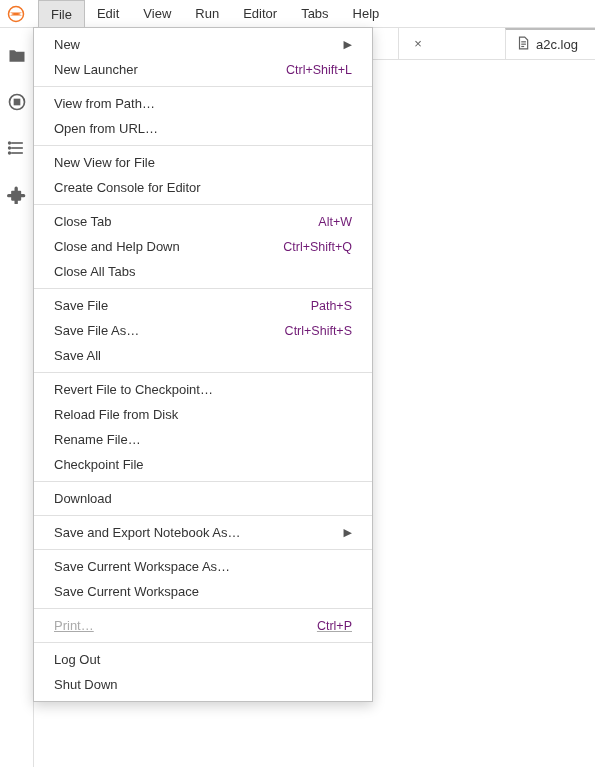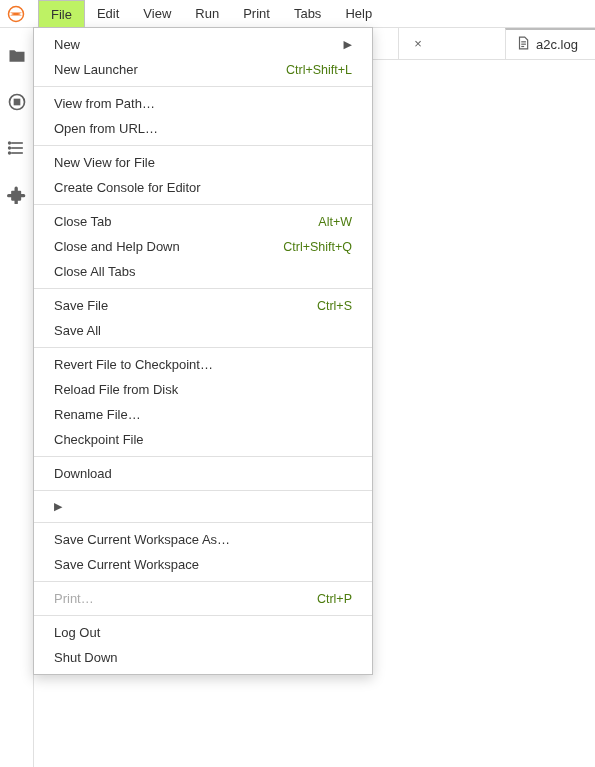--- a/index.html
+++ b/index.html
@@ -29,21 +29,21 @@
   .jupyter-logo svg { width: 18px; height: 18px; }
   .menubar-item {
     padding: 0 12px;
     height: 100%;
     display: flex;
     align-items: center;
     cursor: default;
     font-size: 13px;
   }
   .menubar-item.active {
-    background: #bef264;
+    background: #e5e5e5;
     border: 1px solid #c0c0c0;
     border-bottom: none;
     position: relative;
     z-index: 100;
   }
   .main-row {
     display: flex;
     height: calc(100% - 28px);
   }
   .left-sidebar {
@@ -121,41 +121,41 @@
     margin: 4px 0;
   }
   .menu-item {
     display: flex;
     justify-content: space-between;
     align-items: center;
     padding: 5px 20px;
     cursor: default;
     gap: 30px;
   }
-  .menu-item.disabled { color: #aaa; }
-  .menu-item .shortcut { color: #4d7c0f; font-size: 12.5px; }
+  .menu-item.disabled { color: #aaa; text-decoration: underline; }
+  .menu-item .shortcut { color: #701a75; font-size: 12.5px; }
   .menu-item .sub-arrow { color:#555; font-size:11px; }
 </style>
 </head>
 <body>
 
 <div class="menubar">
   <span class="jupyter-logo">
     <svg viewBox="0 0 24 24">
         <circle cx="12" cy="12" r="10" fill="none" stroke="#f37626" stroke-width="2"></circle>
         <path d="M4 10 a10 6 0 0 0 16 0" fill="#f37626"></path>
         <path d="M4 14 a10 6 0 0 1 16 0" fill="#f37626"></path>
       </svg>
   </span>
   <div id="menubar-items" style="display: flex; height: 100%;">
       <div class="menubar-item active">File</div>
       <div class="menubar-item">Edit</div>
       <div class="menubar-item">View</div>
       <div class="menubar-item">Run</div>
-      <div class="menubar-item">Print</div>
+      <div class="menubar-item">Editor</div>
       <div class="menubar-item">Tabs</div>
       <div class="menubar-item">Help</div>
     </div>
 </div>
 
 <div class="main-row">
   <div class="left-sidebar">
     <span class="sidebar-icon">
       <svg viewBox="0 0 24 24" fill="currentColor">
           <path d="M3 5h6l2 2h10v12H3z"></path>
@@ -237,21 +237,25 @@
     <div class="menu-item">
       <span>Close and Help Down</span>
       <span class="shortcut">Ctrl+Shift+Q</span>
     </div>
     <div class="menu-item">
       <span>Close All Tabs</span>
     </div>
     <hr>
     <div class="menu-item">
       <span>Save File</span>
-      <span class="shortcut">Ctrl+S</span>
+      <span class="shortcut">Path+S</span>
+    </div>
+    <div class="menu-item">
+      <span>Save File As…</span>
+      <span class="shortcut">Ctrl+Shift+S</span>
     </div>
     <div class="menu-item">
       <span>Save All</span>
     </div>
     <hr>
     <div class="menu-item">
       <span>Revert File to Checkpoint…</span>
     </div>
     <div class="menu-item">
       <span>Reload File from Disk</span>
@@ -261,20 +265,21 @@
     </div>
     <div class="menu-item">
       <span>Checkpoint File</span>
     </div>
     <hr>
     <div class="menu-item">
       <span>Download</span>
     </div>
     <hr>
     <div class="menu-item">
+      <span>Save and Export Notebook As…</span>
       <span class="sub-arrow">▶</span>
     </div>
     <hr>
     <div class="menu-item">
       <span>Save Current Workspace As…</span>
     </div>
     <div class="menu-item">
       <span>Save Current Workspace</span>
     </div>
     <hr>

